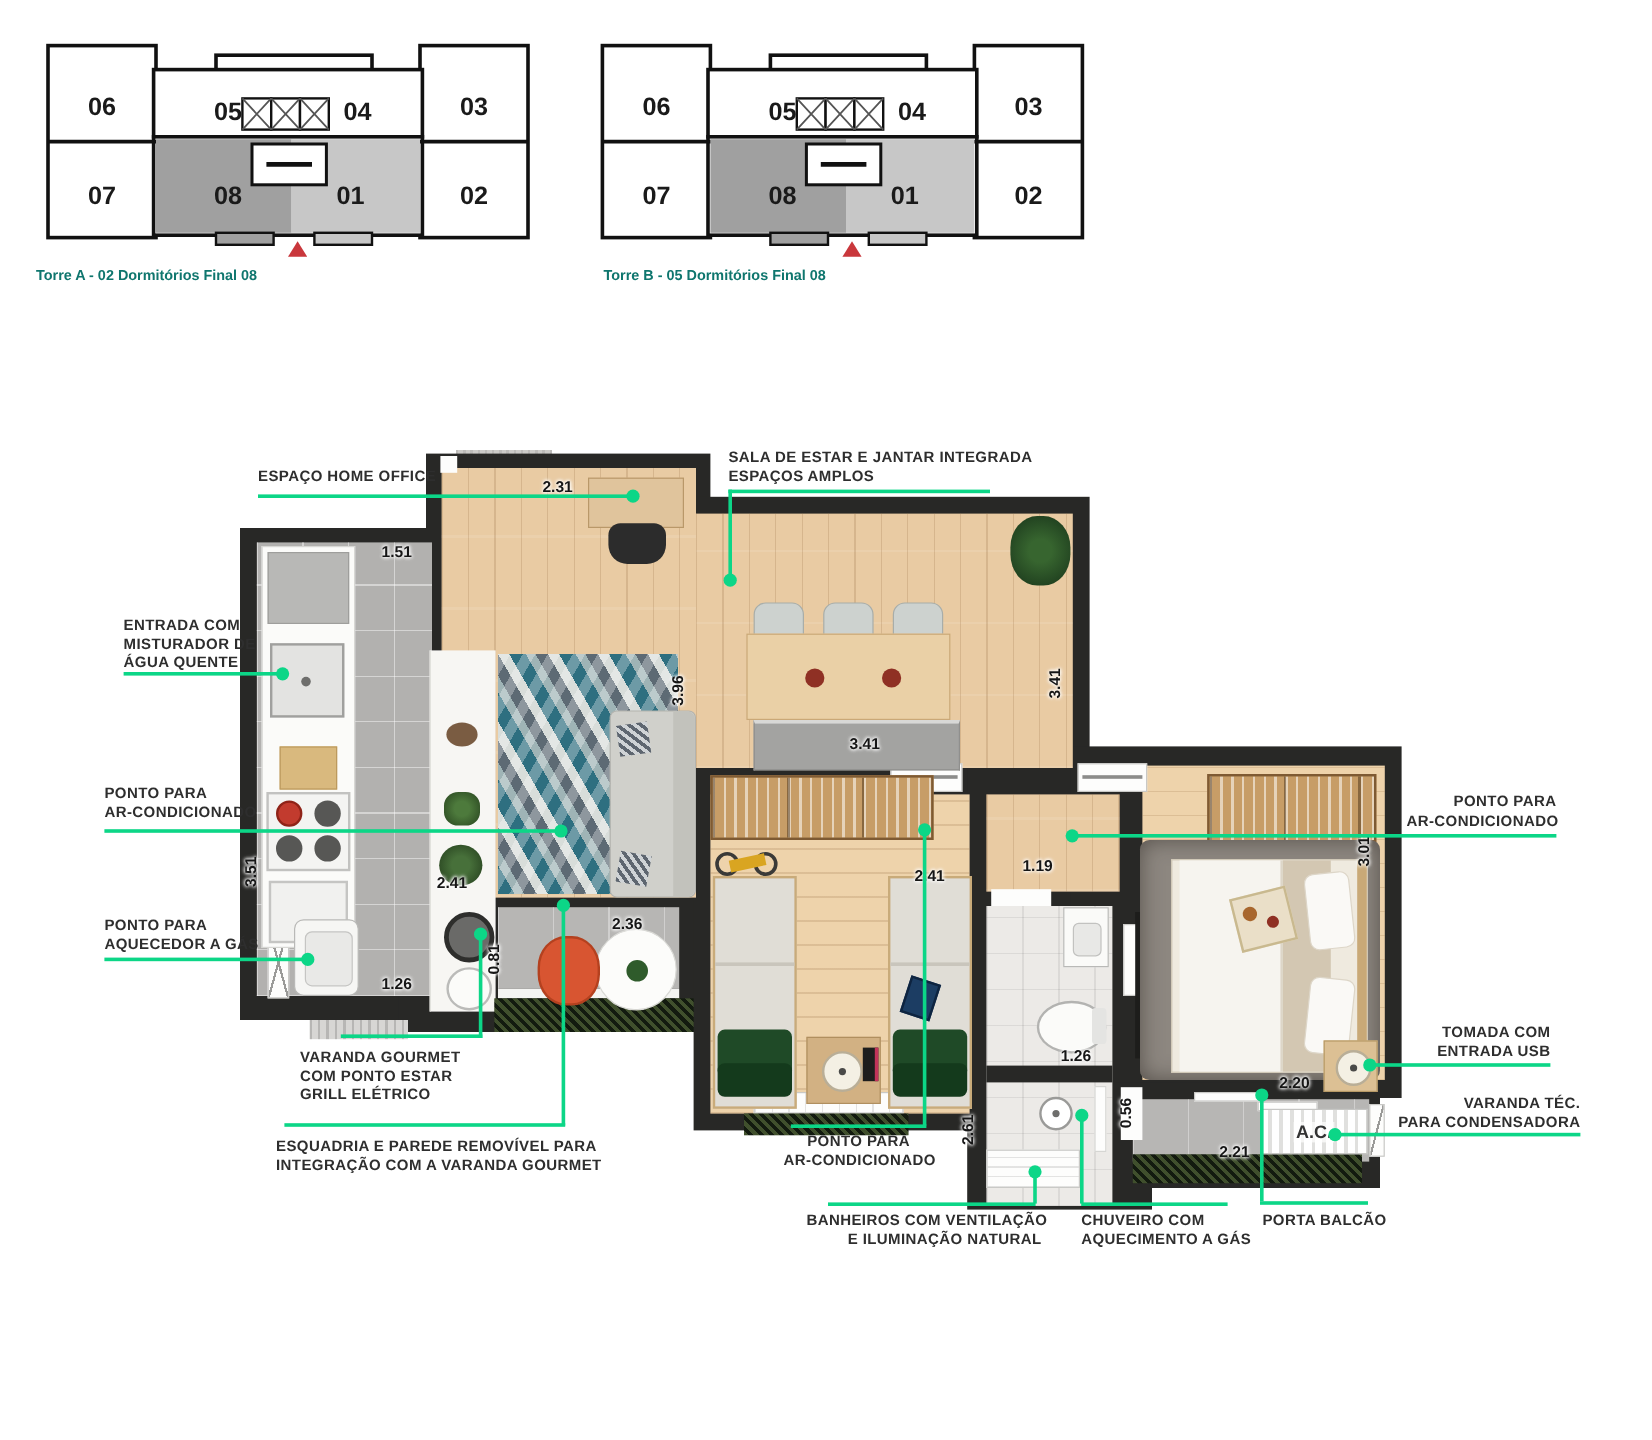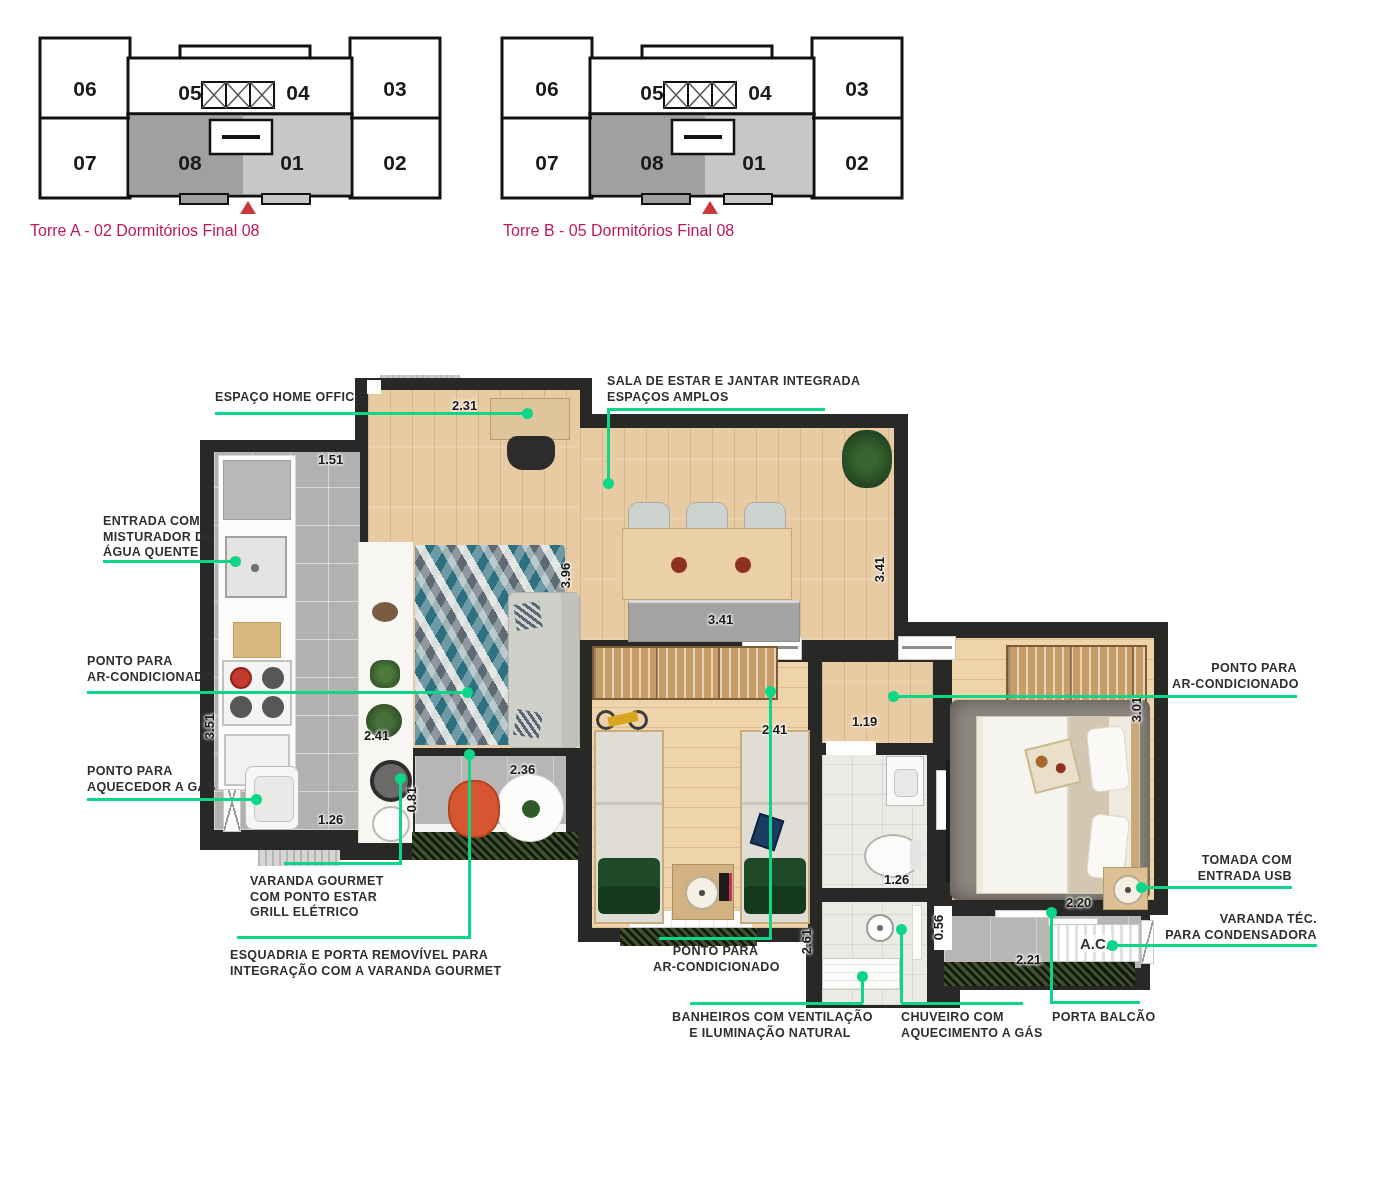--- a/index.html
+++ b/index.html
@@ -23,21 +23,21 @@
   .hedge{position:absolute;background:#202a1a;
     background-image:repeating-linear-gradient(45deg,rgba(90,110,60,.55) 0 3px,rgba(10,16,8,.6) 3px 6px)}
   .white{position:absolute;background:#fdfdfc;border:1px solid #c9c9c6;box-sizing:border-box}
   .label{position:absolute;font-size:12.5px;line-height:15.5px;font-weight:700;color:#2e2e2e;
          letter-spacing:.35px;white-space:nowrap}
   .gline{position:absolute;background:#0cd687}
   .gdot{position:absolute;width:11px;height:11px;border-radius:50%;background:#0cd687}
   .dim{position:absolute;font-size:13px;font-weight:700;color:#161616;white-space:nowrap;
        text-shadow:0 0 3px #fff,0 0 3px #fff,0 0 4px #fff}
   .dim.v{width:40px;text-align:center;transform:rotate(-90deg)}
-  .kp-title{position:absolute;font-size:16px;font-weight:400;color:#be185d;white-space:nowrap}
+  .kp-title{position:absolute;font-size:12px;font-weight:700;color:#0f766e;white-space:nowrap}
   .wdrobe{position:absolute;background:#c79d67;box-sizing:border-box;border:2px solid #7e5a33;
     background-image:repeating-linear-gradient(90deg,rgba(60,38,15,.45) 0 2px,transparent 2px 62px),
                      repeating-linear-gradient(90deg,rgba(255,255,255,.55) 0 2px,transparent 2px 9px)}
   .toilet{position:absolute;background:#fbfbf9;border:2px solid #b3b3b1;border-radius:50%}
   .lamp{position:absolute;background:#f4f0e4;border:2px solid #b9ae97;border-radius:50%}
   .lamp::after{content:"";position:absolute;left:50%;top:50%;width:6px;height:6px;margin:-3px 0 0 -3px;
        border-radius:50%;background:#4a4a48}
   svg text{font-family:"Liberation Sans",sans-serif;font-weight:700;fill:#1a1a1a}
 </style>
 </head>
@@ -324,36 +324,36 @@
 <div class="label" style="left:250px;top:874px;width:153px;text-align:left">
   <div>VARANDA GOURMET</div>
   <div>COM PONTO ESTAR</div>
   <div>GRILL ELÉTRICO</div>
 </div>
 <div class="gline" style="left:284px;top:862px;width:118px;height:3px"></div>
 <div class="gline" style="left:399px;top:780px;width:3px;height:85px"></div>
 <div class="gdot" style="left:395px;top:773px"></div>
 
 <div class="label" style="left:230px;top:948px;width:245px;text-align:center">
-  <div>ESQUADRIA E PORTA REMOVÍVEL PARA</div>
+  <div>ESQUADRIA E PAREDE REMOVÍVEL PARA</div>
   <div>INTEGRAÇÃO COM A VARANDA GOURMET</div>
 </div>
 <div class="gline" style="left:237px;top:936px;width:234px;height:3px"></div>
 <div class="gline" style="left:468px;top:755px;width:3px;height:183px"></div>
 <div class="gdot" style="left:464px;top:749px"></div>
 
 <div class="label" style="left:653px;top:944px;width:125px;text-align:center">
   <div>PONTO PARA</div>
   <div>AR-CONDICIONADO</div>
 </div>
 <div class="gline" style="left:659px;top:937px;width:113px;height:3px"></div>
 <div class="gline" style="left:769px;top:692px;width:3px;height:246px"></div>
 <div class="gdot" style="left:765px;top:686px"></div>
 
-<div class="label" style="left:672px;top:1010px;width:196px;text-align:center">
+<div class="label" style="left:672px;top:1010px;width:196px;text-align:right">
   <div>BANHEIROS COM VENTILAÇÃO</div>
   <div>E ILUMINAÇÃO NATURAL</div>
 </div>
 <div class="gline" style="left:690px;top:1002px;width:173px;height:3px"></div>
 <div class="gline" style="left:861px;top:978px;width:3px;height:25px"></div>
 <div class="gdot" style="left:857px;top:971px"></div>
 
 <div class="label" style="left:901px;top:1010px">
   <div>CHUVEIRO COM</div>
   <div>AQUECIMENTO A GÁS</div>

